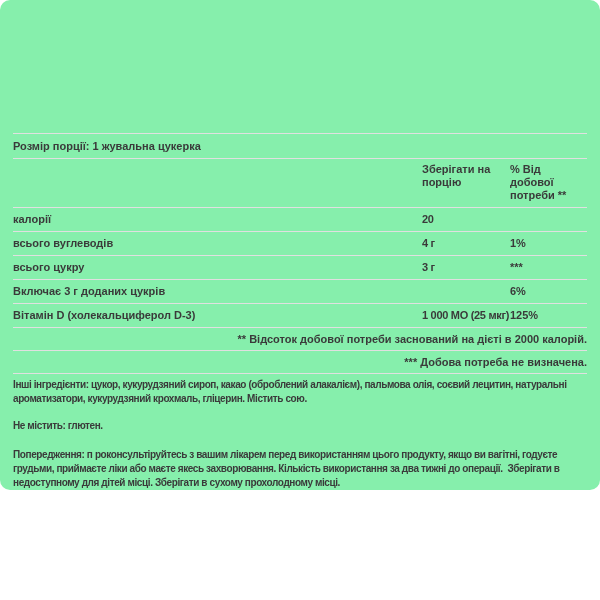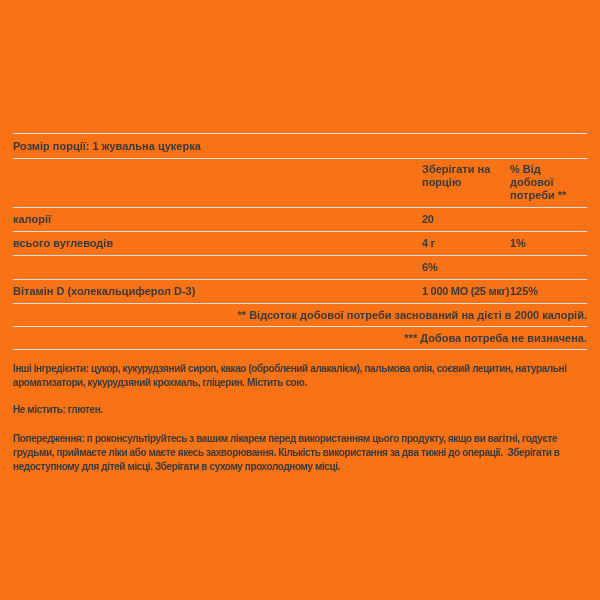--- a/index.html
+++ b/index.html
@@ -11,22 +11,23 @@
     width: 600px;
     height: 600px;
     overflow: hidden;
     font-family: "Liberation Sans", sans-serif;
     color: #3a3a3a;
     -webkit-font-smoothing: antialiased;
   }
   .sheet {
     position: relative;
     width: 600px;
-    height: 600px;
-    background: #f97316;
+    height: 490px;
+    background: #86efac;
+    border-radius: 10px;
   }
   .content {
     position: absolute;
     top: 133px;
     left: 13px;
     right: 13px;
   }
   
   .facts {
     border-top: 1px solid #e0e0e0;
@@ -65,21 +66,21 @@
     font-size: 10px;
     font-weight: 700;
     line-height: 14px;
     letter-spacing: -0.4px;
   }
   .paras p {
     margin: 13px 0 0 0;
     white-space: pre-wrap;
   }
   .paras p.first {
-    margin-top: 12px;
+    margin-top: 4px;
   }
   .paras p.warnings {
     margin-top: 15px;
   }
 </style>
 </head>
 <body>
 
 <div class="sheet">
   <div class="content">
@@ -102,22 +103,28 @@
         <span class="c2">20</span>
         <span class="c3"></span>
       </div>
 
       <div class="row r-grid r-nutrient">
         <span class="c1">всього вуглеводів</span>
         <span class="c2">4 г</span>
         <span class="c3">1%</span>
       </div>
 
+      <div class="row r-grid r-nutrient">
+        <span class="c1">всього цукру</span>
+        <span class="c2">3 г</span>
+        <span class="c3">***</span>
+      </div>
 
       <div class="row r-grid r-nutrient">
+        <span class="c1">Включає 3 г доданих цукрів</span>
         <span class="c2"></span>
         <span class="c3">6%</span>
       </div>
 
       <div class="row r-grid r-nutrient">
         <span class="c1">Вітамін D (холекальциферол D-3)</span>
         <span class="c2">1 000 МО (25 мкг)</span>
         <span class="c3">125%</span>
       </div>
 

